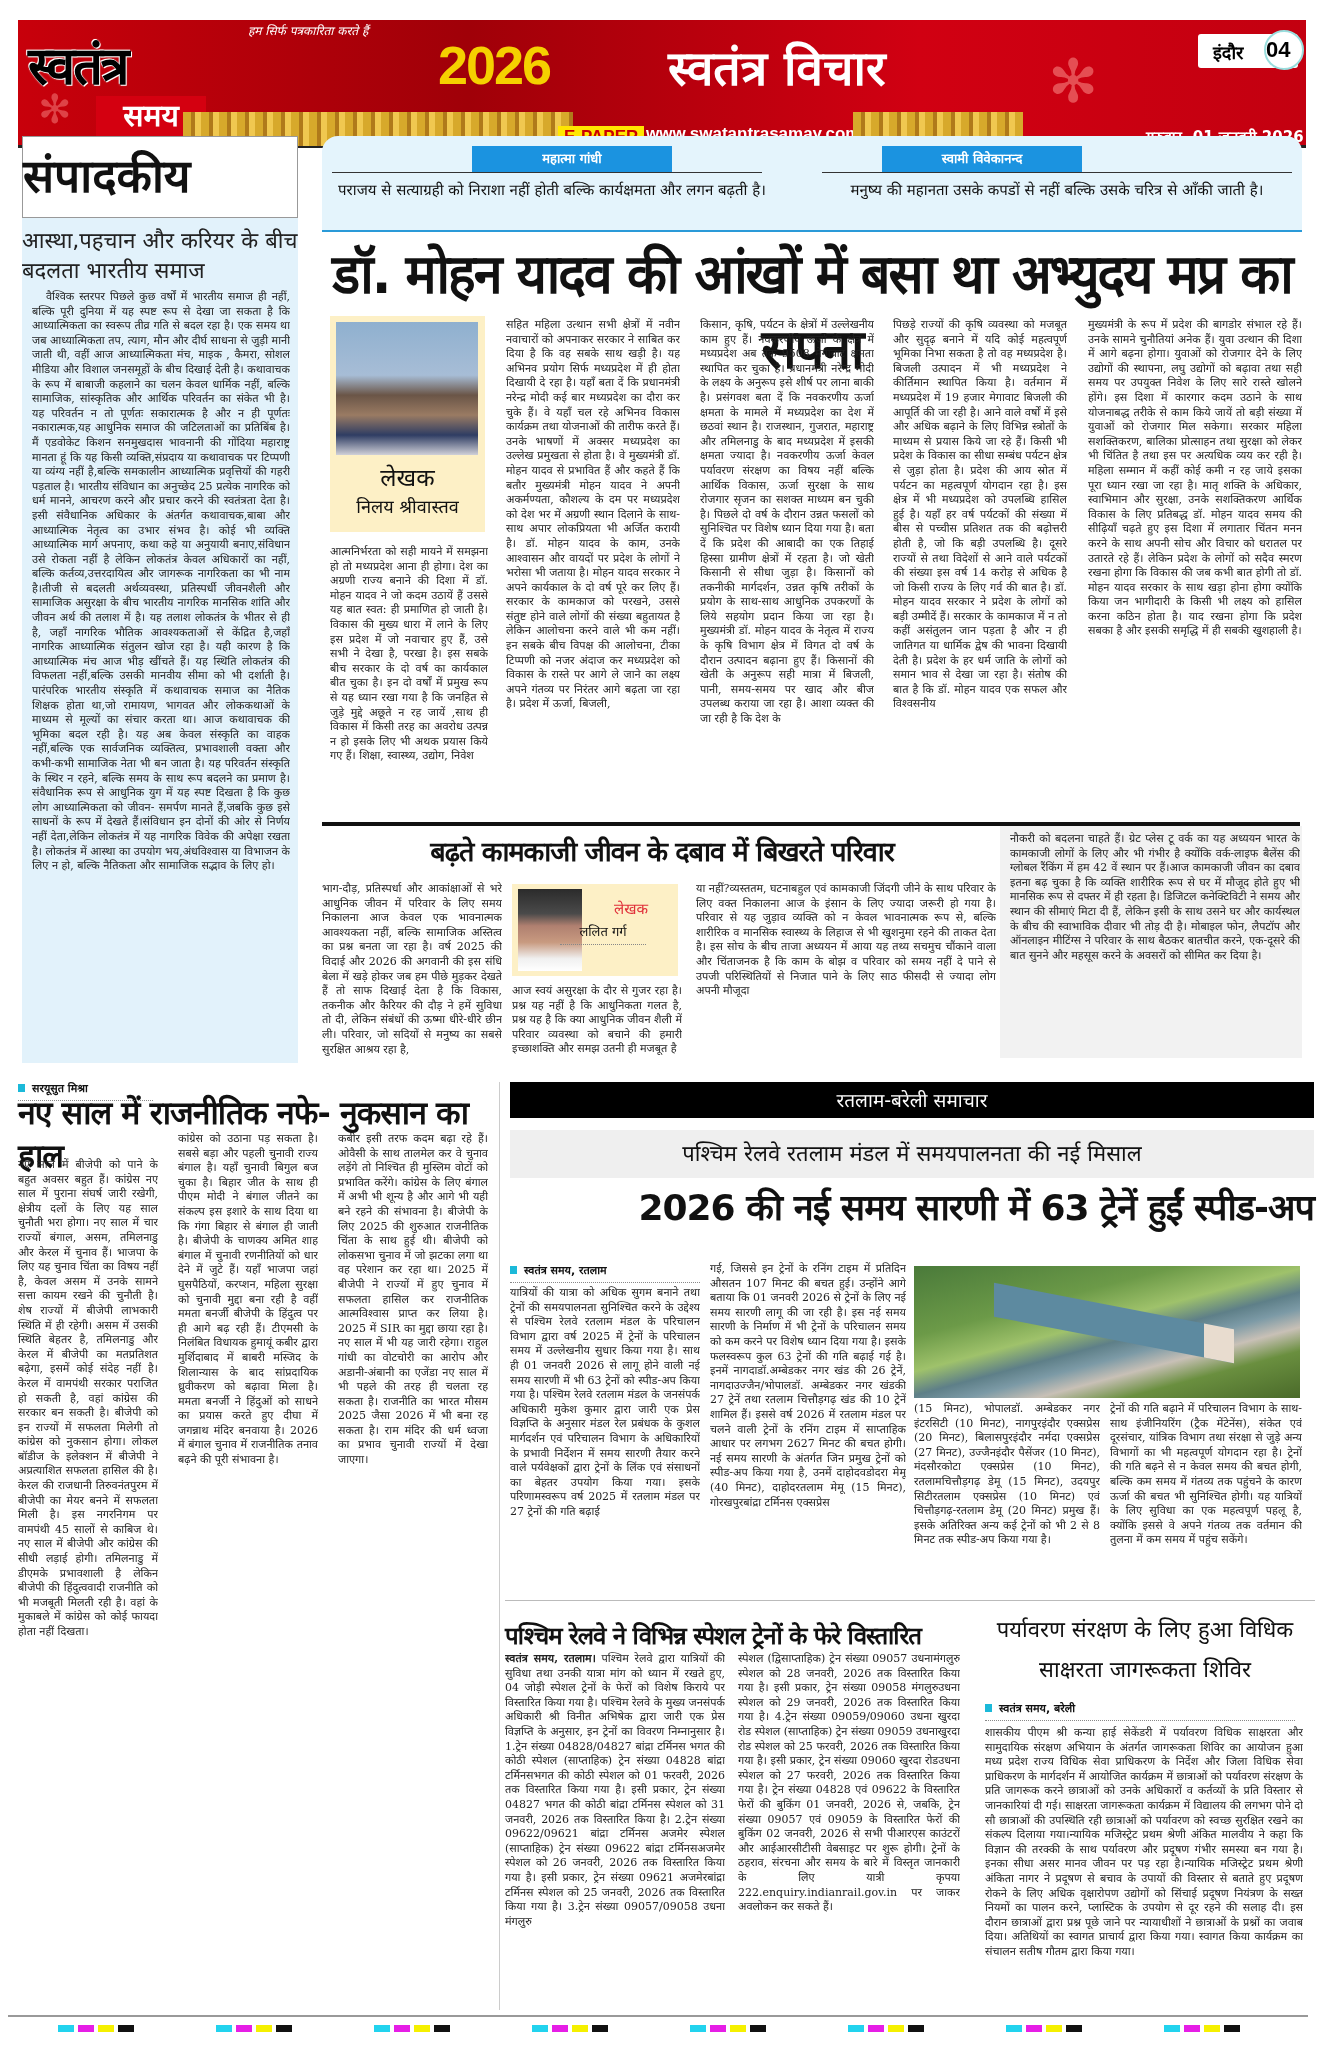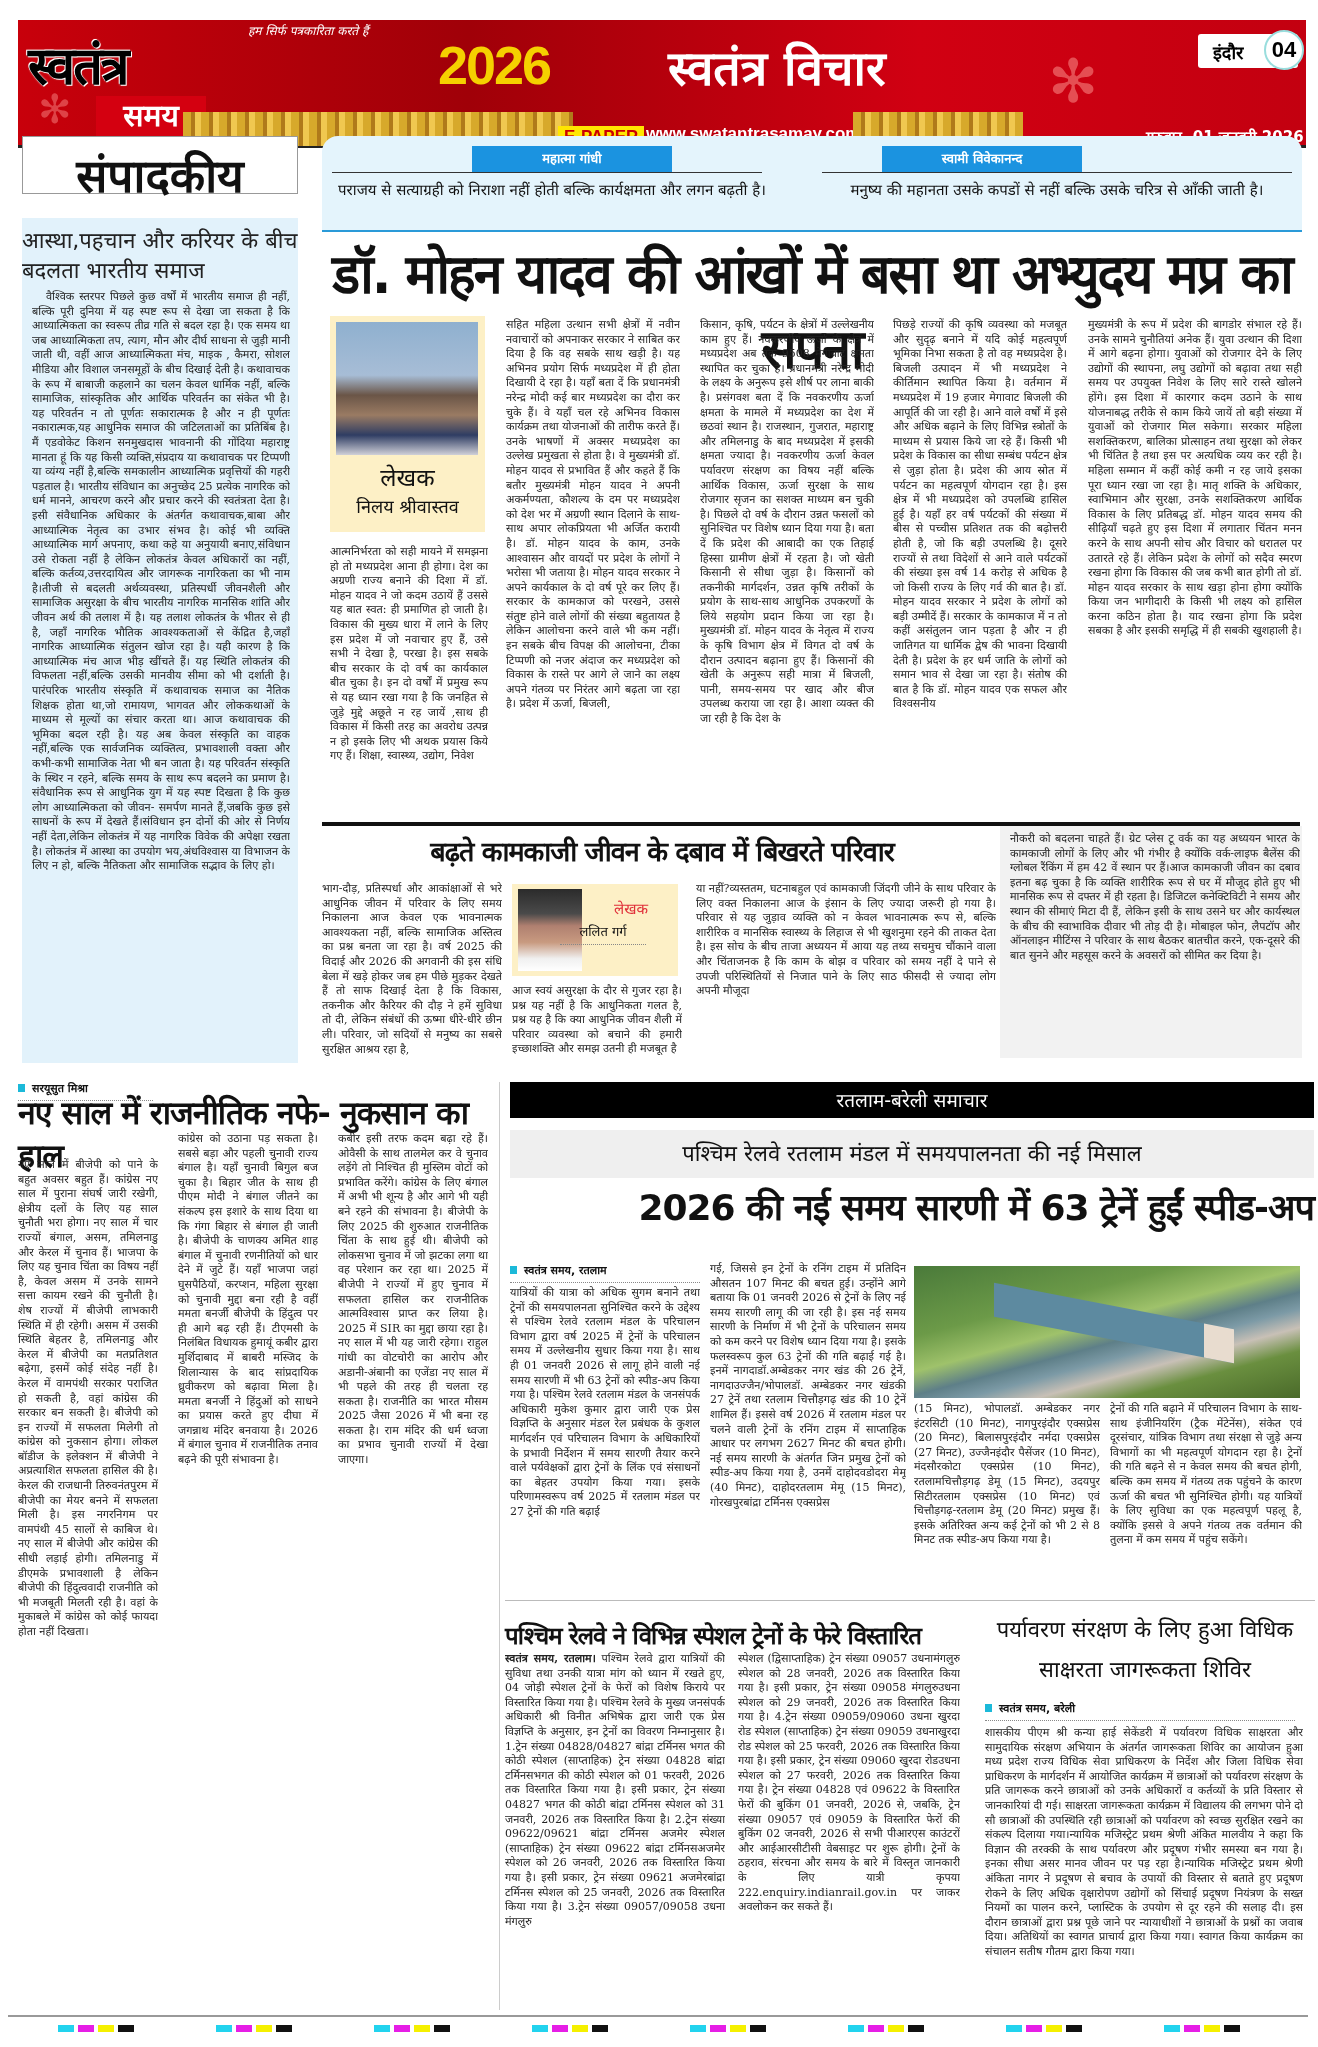--- a/index.html
+++ b/index.html
@@ -11,24 +11,24 @@
 #logo-sub{left:78px;top:76px;width:110px;height:40px;background:#d40010;color:#fff;font:900 30px "DejaVu Sans",sans-serif;text-align:center;line-height:40px}
 #tagline{left:230px;top:2px;color:#fff;font:italic 12px "DejaVu Serif",serif}
 #hny{left:180px;top:22px;color:#fff;font:italic bold 40px "DejaVu Serif",serif}
 #year{left:420px;top:14px;color:#f5d000;font:900 54px "Liberation Sans",sans-serif;letter-spacing:-2px}
 #crowd{left:165px;top:92px;width:390px;height:34px;background:repeating-linear-gradient(90deg,#d7a92b 0 8px,#b07a1a 8px 12px,#f0c850 12px 18px)}
 #epaper{left:540px;top:106px;background:#ffe600;color:#c00;font:bold 17px "Liberation Sans",sans-serif;padding:1px 6px}
 #url{left:628px;top:104px;color:#fff;font:bold 17px "Liberation Sans",sans-serif}
 #section-title{left:650px;top:14px;color:#fff;font:bold 48px "DejaVu Sans",sans-serif}
 #city-box{left:1180px;top:14px;width:100px;height:34px;background:#fff;border-radius:3px}
 #city{left:1195px;top:20px;font:bold 18px "DejaVu Sans",sans-serif;color:#000}
-#pageno{left:1246px;top:10px;width:40px;height:40px;border-radius:50%;background:#fff;border:2px solid #9dd;font:900 22px "Liberation Sans",sans-serif;text-align:center;line-height:36px;color:#000}
+#pageno{left:1246px;top:10px;width:40px;height:40px;border-radius:50%;background:#fff;border:2px solid #9dd;font:900 22px "Liberation Sans",sans-serif;text-align:left;line-height:36px;color:#000}
 #date{left:1128px;top:106px;color:#fff;font:bold 15px "DejaVu Sans",sans-serif}
 
-#ed-box{left:22px;top:136px;width:276px;height:58px;border:1px solid #999;background:#fff;text-align:center;font:900 46px "DejaVu Sans",sans-serif;line-height:78px}
+#ed-box{left:22px;top:136px;width:276px;height:82px;border:1px solid #999;background:#fff;font:900 46px "DejaVu Sans",sans-serif;line-height:78px}
 #ed-col{left:22px;top:218px;width:276px;height:845px;background:#e2f2fb}
 #ed-head{left:22px;top:226px;width:276px;text-align:left;font:22px "DejaVu Sans",sans-serif;line-height:30px;color:#222}
 .body-text{font-size:11px;line-height:14.6px;text-align:justify;color:#222}
 #ed-body{left:32px;top:290px;width:258px;height:770px;overflow:hidden}
 
 #quotes{left:322px;top:136px;width:980px;height:96px;background:#e4f4fc;border-radius:16px 16px 0 0;border-bottom:2px solid #2a9ad8}
 .q-label{position:absolute;top:10px;height:26px;background:#1b93e0;color:#fff;font:bold 13px "DejaVu Sans",sans-serif;text-align:center;line-height:26px}
 .q-line{position:absolute;top:36px;height:1px;background:#333}
 .q-text{position:absolute;top:44px;text-align:center;font:15px "DejaVu Sans",sans-serif;line-height:21px}
 

